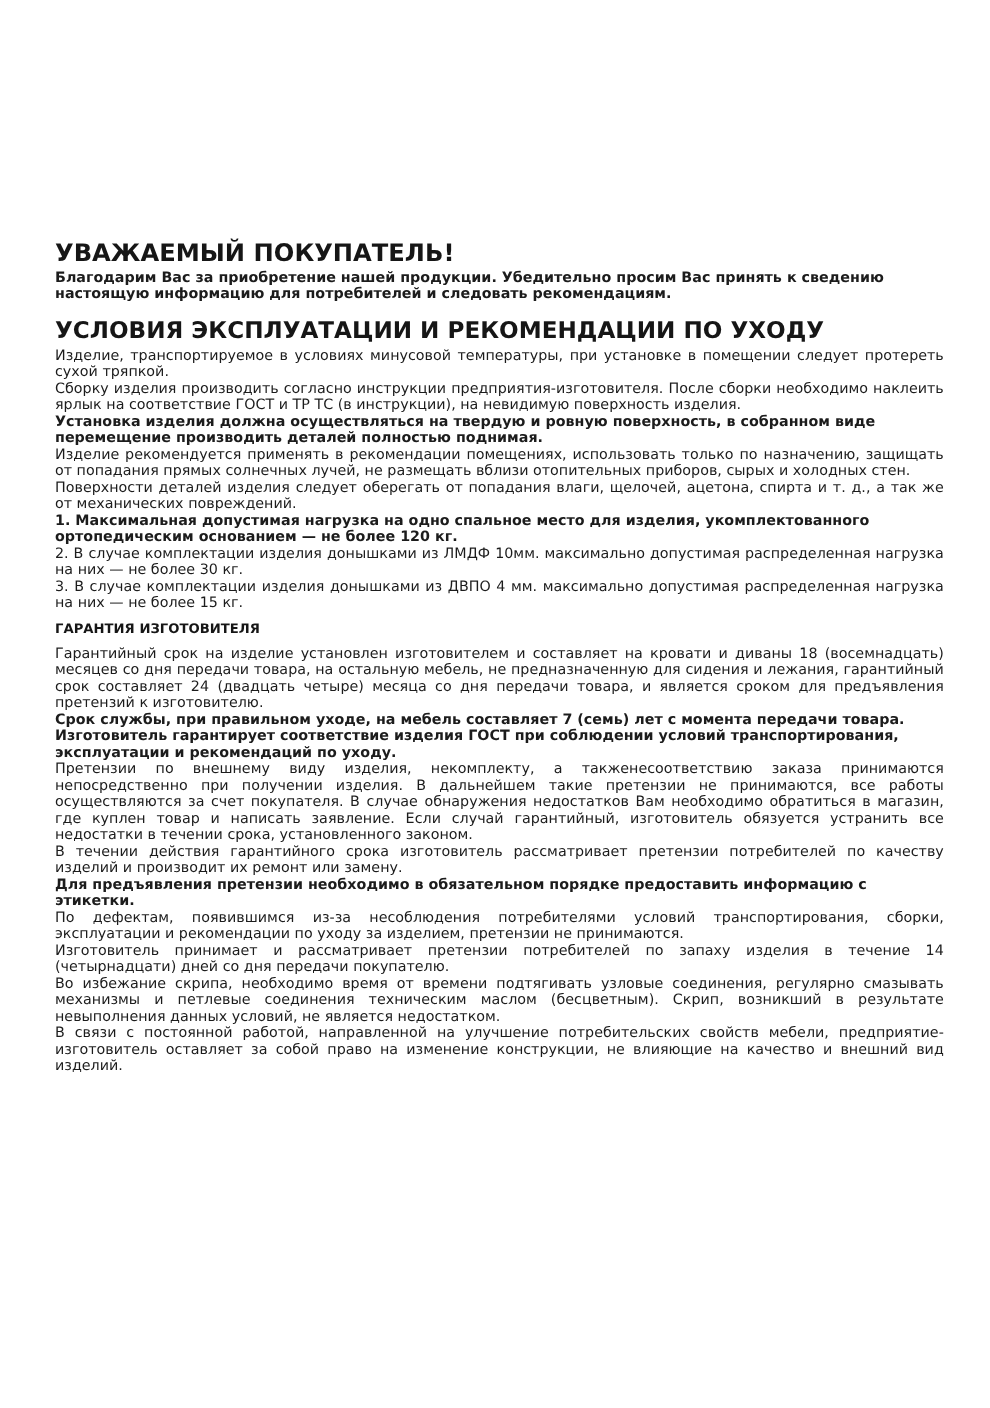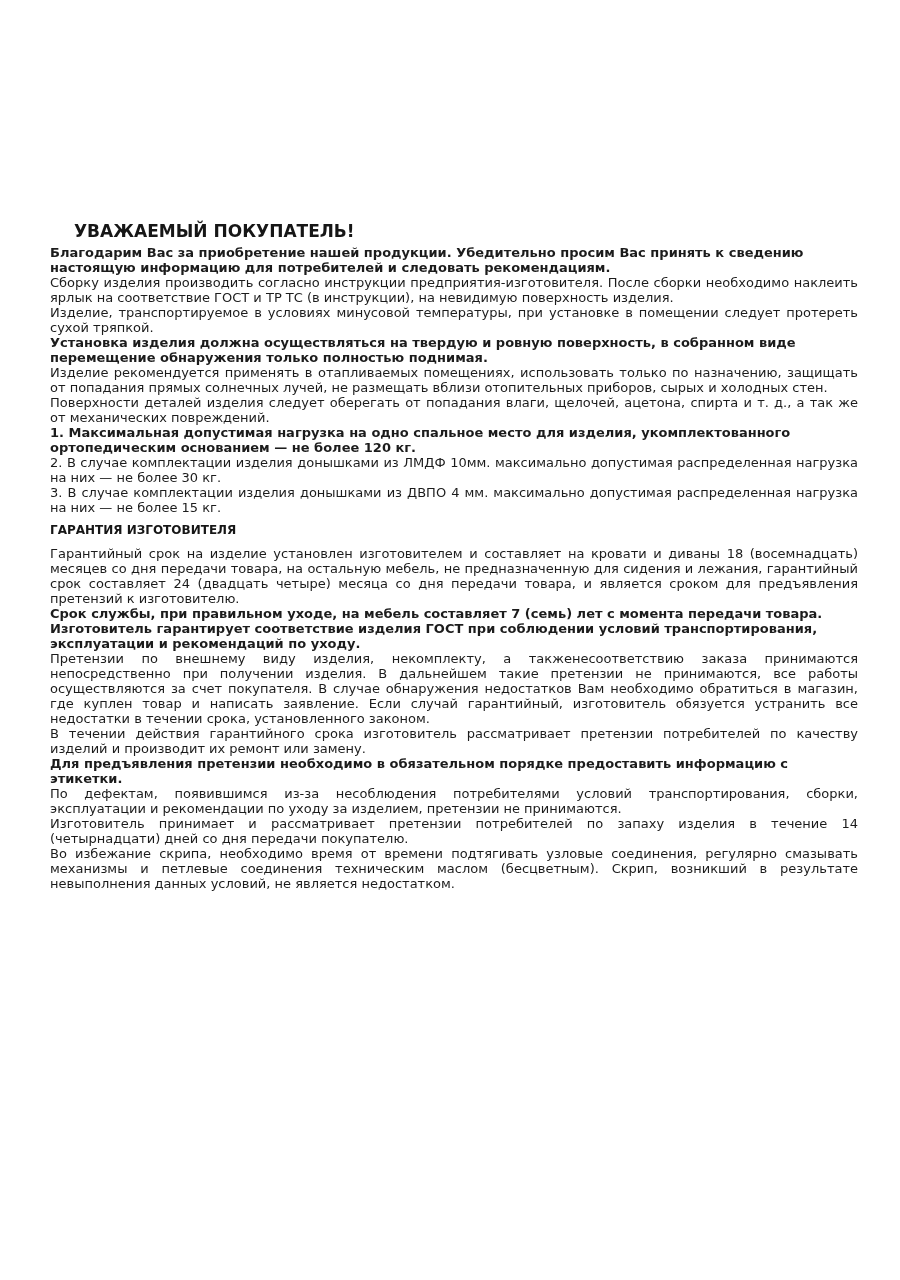--- a/index.html
+++ b/index.html
@@ -18,21 +18,21 @@
     font-family: "DejaVu Sans", sans-serif;
     color: #1c1c1c;
   }
   section { margin: 0; padding: 0; }
   .h {
     font-weight: bold;
     color: #161616;
     margin: 0;
     padding: 0;
   }
-  .h-greeting   { font-size: 17px; line-height: 24px; margin-bottom: 2px; margin-left: 24px; }
+  .h-greeting   { font-size: 22px; line-height: 24px; margin-bottom: 2px; }
   .h-conditions { font-size: 21px; line-height: 26px; margin-top: 12px; margin-bottom: 3px; }
   .h-warranty   { font-size: 12px; line-height: 26px; margin-top: 2px;  margin-bottom: 3px; }
   .h-mechanisms { font-size: 22px; line-height: 29px; margin-top: 6px;  margin-bottom: 4px; white-space: pre-line; }
   p {
     margin: 0;
     padding: 0;
     font-size: 13px;
     line-height: 15px;
   }
   p.just { text-align: justify; }
@@ -46,39 +46,41 @@
 <body>
 
 <div class="page">
 
   <section>
     <h1 class="h h-greeting">УВАЖАЕМЫЙ ПОКУПАТЕЛЬ!</h1>
     <p class="left">Благодарим Вас за приобретение нашей продукции. Убедительно просим Вас принять к сведению настоящую информацию для потребителей и следовать рекомендациям.</p>
   </section>
 
   <section>
+    <h1 class="h h-conditions">УСЛОВИЯ ЭКСПЛУАТАЦИИ И РЕКОМЕНДАЦИИ ПО УХОДУ</h1>
+    <p class="just">Изделие, транспортируемое в условиях минусовой температуры, при установке в помещении следует протереть сухой тряпкой.</p>
     <p class="just">Сборку изделия производить согласно инструкции предприятия-изготовителя. После сборки необходимо наклеить ярлык на соответствие ГОСТ и ТР ТС (в инструкции), на невидимую поверхность изделия.</p>
-    <p class="just">Изделие, транспортируемое в условиях минусовой температуры, при установке в помещении следует протереть сухой тряпкой.</p>
-    <p class="left">Установка изделия должна осуществляться на твердую и ровную поверхность, в собранном виде перемещение обнаружения только полностью поднимая.</p>
-    <p class="just">Изделие рекомендуется  применять в отапливаемых помещениях, использовать только по назначению, защищать от попадания прямых солнечных лучей, не размещать вблизи отопительных приборов, сырых и холодных стен.</p>
+    <p class="left">Установка изделия должна осуществляться на твердую и ровную поверхность, в собранном виде перемещение производить деталей полностью поднимая.</p>
+    <p class="just">Изделие рекомендуется  применять в рекомендации помещениях, использовать только по назначению, защищать от попадания прямых солнечных лучей, не размещать вблизи отопительных приборов, сырых и холодных стен.</p>
     <p class="just">Поверхности деталей изделия следует оберегать от попадания влаги, щелочей, ацетона, спирта и т. д., а так же от механических повреждений.</p>
     <p class="left">1. Максимальная допустимая нагрузка на одно спальное место для изделия, укомплектованного ортопедическим основанием — не более 120 кг.</p>
     <p class="just">2. В случае комплектации изделия донышками из ЛМДФ 10мм. максимально допустимая распределенная нагрузка на них — не более 30 кг.</p>
     <p class="just">3. В случае комплектации изделия донышками из ДВПО 4 мм. максимально допустимая распределенная нагрузка на них — не более 15 кг.</p>
   </section>
 
   <section>
     <h1 class="h h-warranty">ГАРАНТИЯ ИЗГОТОВИТЕЛЯ</h1>
     <p class="just">Гарантийный срок на изделие установлен изготовителем и составляет на кровати и диваны 18 (восемнадцать) месяцев со дня передачи товара, на остальную мебель, не предназначенную для сидения и лежания, гарантийный срок составляет 24 (двадцать четыре) месяца со дня передачи товара, и является сроком для предъявления претензий к изготовителю.</p>
     <p class="left">Срок службы, при правильном уходе, на мебель составляет 7 (семь) лет с момента передачи товара.</p>
     <p class="left">Изготовитель гарантирует соответствие изделия ГОСТ при соблюдении условий транспортирования, эксплуатации и рекомендаций по уходу.</p>
     <p class="just">Претензии по внешнему виду изделия, некомплекту, а такженесоответствию заказа принимаются непосредственно при получении изделия. В дальнейшем такие претензии не принимаются, все работы осуществляются за счет покупателя. В случае обнаружения недостатков  Вам необходимо обратиться в магазин, где куплен товар и написать заявление. Если случай гарантийный, изготовитель обязуется устранить все недостатки в течении срока, установленного законом.</p>
     <p class="just">В течении действия гарантийного срока изготовитель рассматривает претензии потребителей по качеству изделий и производит их ремонт или замену.</p>
     <p class="left">Для предъявления претензии необходимо в обязательном порядке предоставить информацию с этикетки.</p>
     <p class="just">По дефектам, появившимся из-за несоблюдения потребителями условий транспортирования, сборки, эксплуатации и рекомендации по уходу за изделием, претензии не принимаются.</p>
     <p class="just">Изготовитель принимает и рассматривает претензии потребителей по запаху изделия в течение 14 (четырнадцати) дней со дня передачи  покупателю.</p>
   </section>
 
   <section>
     <p class="just">Во избежание скрипа, необходимо время от времени подтягивать узловые соединения, регулярно смазывать механизмы и петлевые соединения техническим маслом (бесцветным). Скрип, возникший в результате невыполнения данных условий, не является недостатком.</p>
+    <p class="just">В связи с постоянной работой, направленной на улучшение потребительских свойств мебели, предприятие-изготовитель оставляет за собой право на изменение конструкции, не влияющие на качество и внешний вид изделий.</p>
   </section>
 
 </div>
 
 </body></html>

